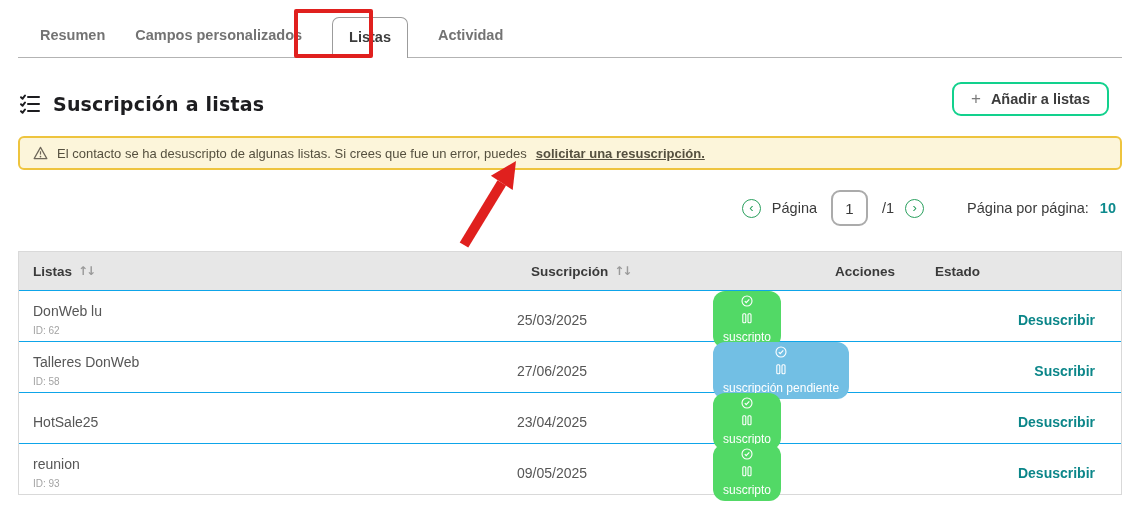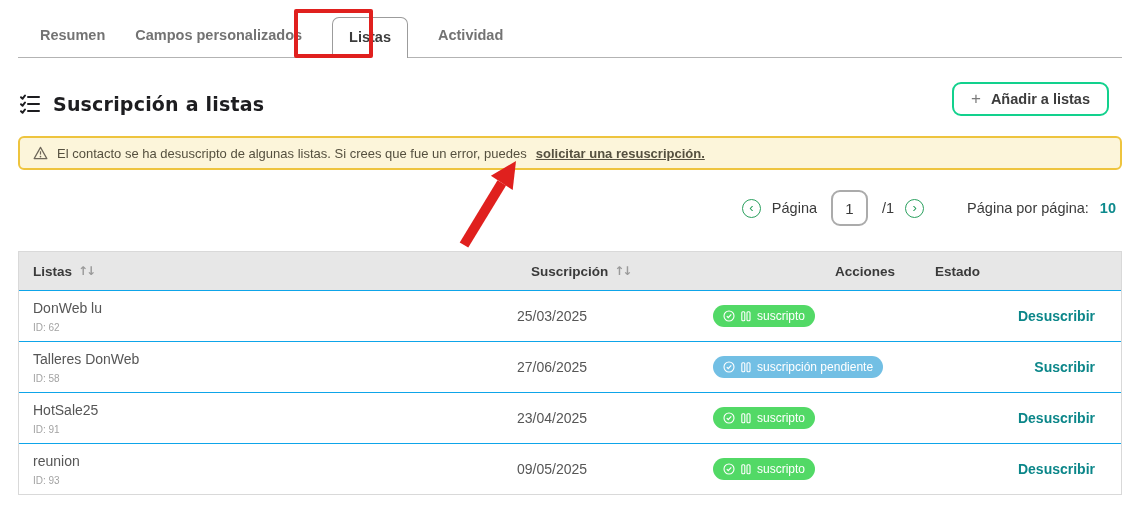--- a/index.html
+++ b/index.html
@@ -49,21 +49,21 @@
   .thead { background:#e7e7e7; height:38px; font-weight:bold; font-size:13.5px; color:#3a3a3a; }
   .th { padding-left:14px; display:flex; align-items:center; gap:6px; }
   .th-right { justify-content:flex-end; padding-right:26px; }
   .sort-icon { font-family:"DejaVu Sans", sans-serif; color:#9a9a9a; font-size:12px; letter-spacing:-2px; cursor:pointer; }
   .trow { height:51px; border-top:1px solid #0ea5e9; background:#fff; }
   .cell-name { padding-left:14px; }
   .list-name { color:#565656; font-size:14px; }
   .list-id { color:#a3a3a3; font-size:10px; margin-top:6px; }
   .cell-date { color:#565656; font-size:14px; }
   .badge { display:inline-flex; align-items:center; gap:6px; color:#fff; font-size:12px;
-    padding:4px 10px; border-radius:12px; width:max-content; }
+    padding:4px 10px; border-radius:12px; width:max-content;flex-direction:column; }
   .badge.success { background:#52d966; }
   .badge.pending { background:#72bfe4; }
   .badge.success .pending-icon { display:none; }
   .badge.pending .check-icon { display:none; }
   .cell-action { text-align:right; padding-right:26px; }
   .action-link { color:#0b8689; font-weight:bold; font-size:14px; cursor:pointer; }
 
   
   .annot-box { position:absolute; left:294px; top:9px; width:79px; height:49px;
     border:4px solid #e0201e; border-radius:2px; z-index:5; pointer-events:none; }
@@ -193,21 +193,20 @@
       </span>
     </div>
     <div class="cell-action">
       <a class="action-link">Suscribir</a>
     </div>
   </div>
 
   <div class="grid-cols trow">
     <div class="cell-name">
       <div class="list-name">HotSale25</div>
-      <div class="list-id">ID: 91</div>
     </div>
     <div class="cell-date">23/04/2025</div>
     <div>
       <span class="badge success">
         <span class="check-icon" style="display:inline-flex;">
           <svg width="12" height="12" viewBox="0 0 12 12">
             <circle cx="6" cy="6" r="5" fill="none" stroke="#fff" stroke-width="1.1"></circle>
             <path d="M3.8 6.2 5.2 7.6 8.3 4.4" fill="none" stroke="#fff" stroke-width="1.2"></path>
           </svg>
         </span>

